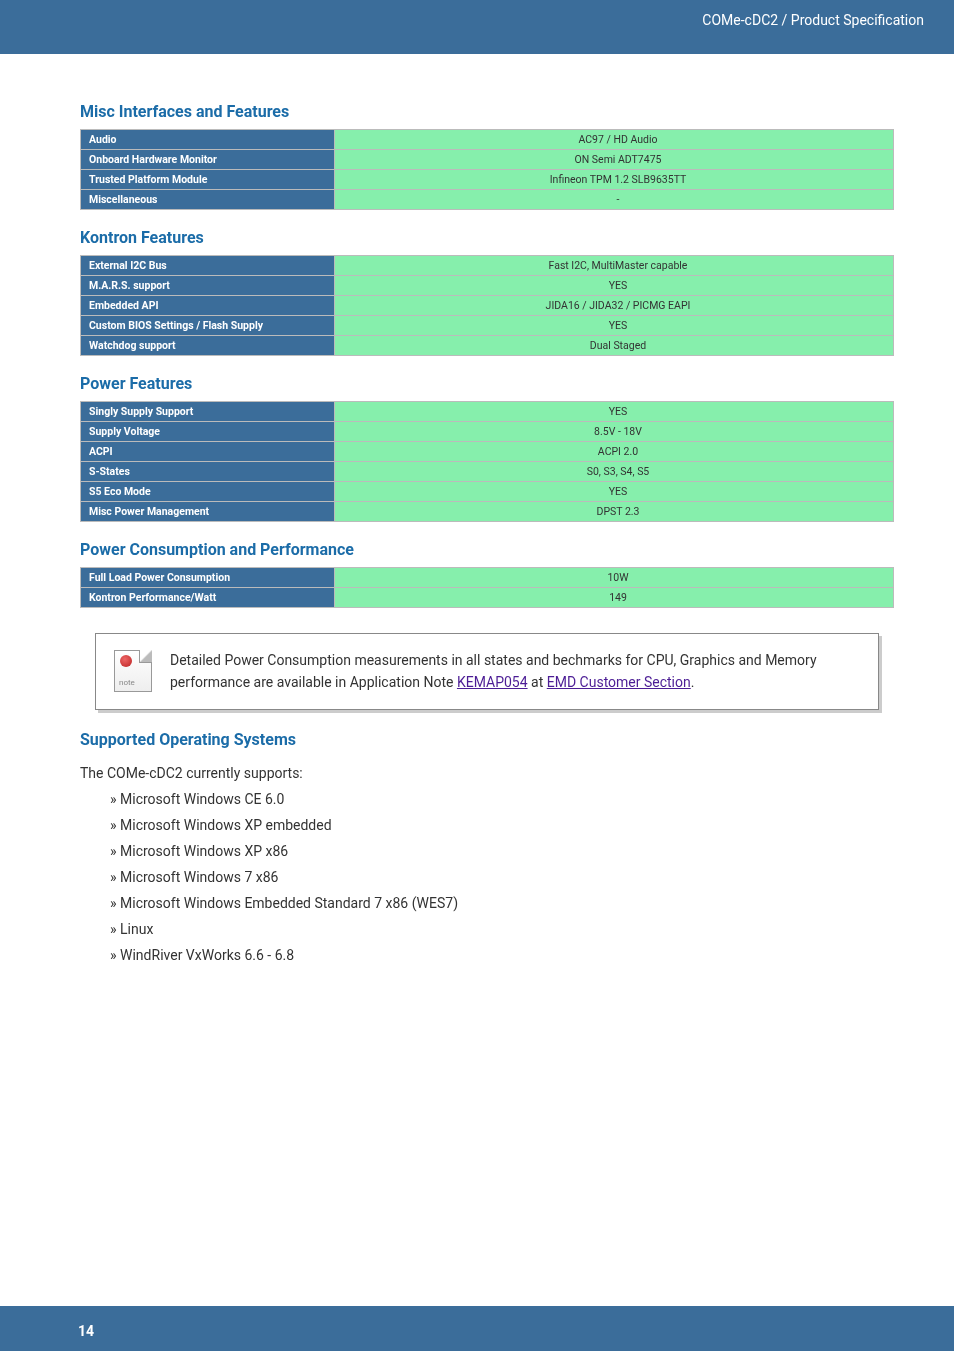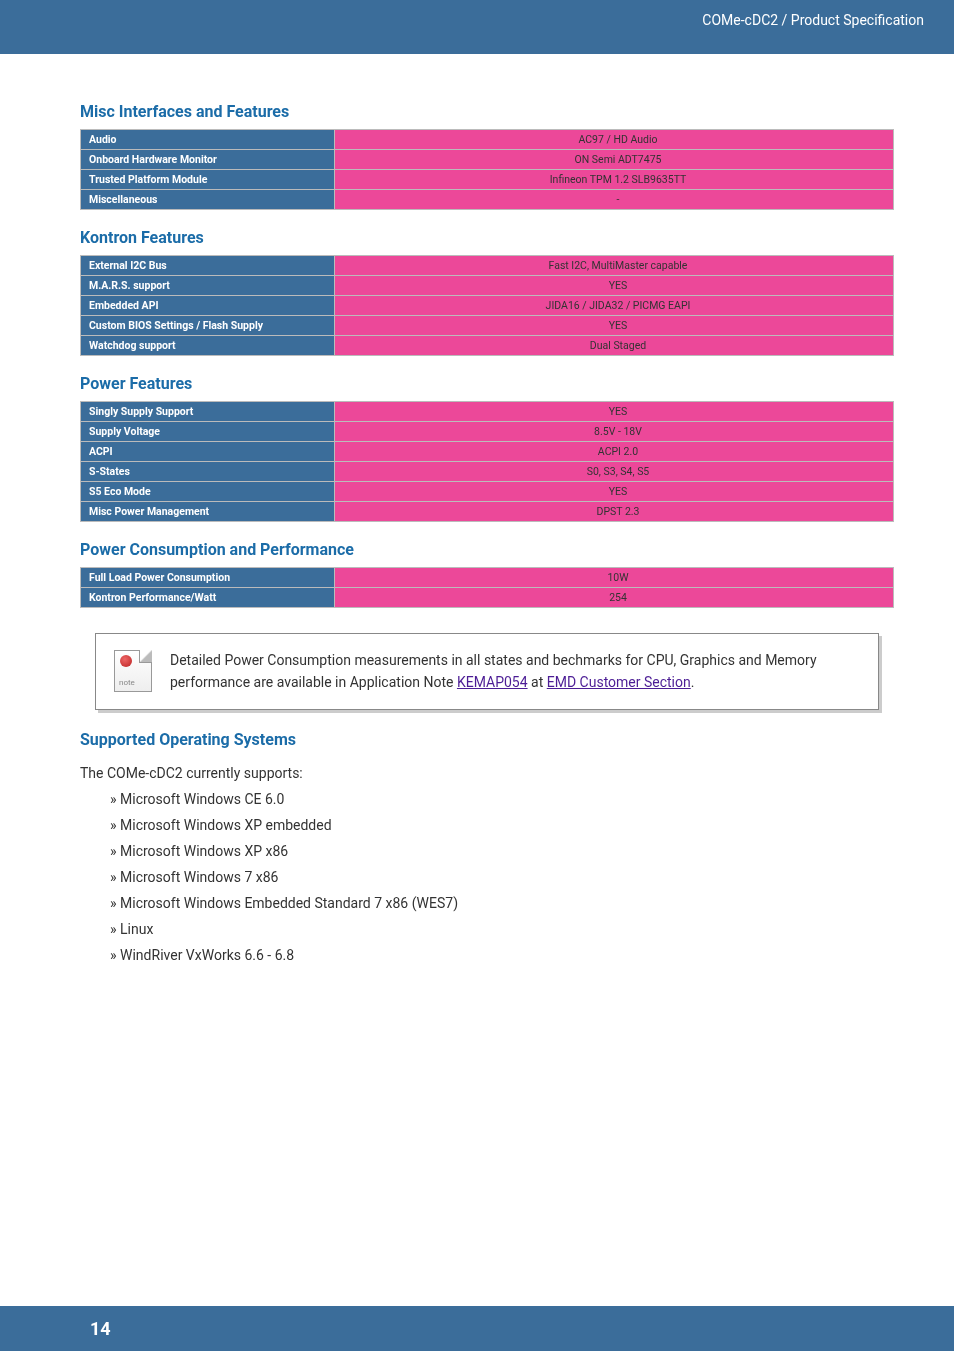--- a/index.html
+++ b/index.html
@@ -47,21 +47,21 @@
     text-align: center;
   }
   table.spec th {
     background: #3b6d9a;
     color: #fff;
     font-weight: 700;
     text-align: left;
     width: 254px;
   }
   table.spec td {
-    background: #ec4899;
+    background: #86efac;
     color: #333;
     padding-left: 16px;
   }
   .note-box {
     margin: 25px 15px 20px 15px;
     border: 1px solid #888;
     box-shadow: 3px 3px 0 #ccc;
     padding: 16px 20px 16px 18px;
     display: flex;
     align-items: flex-start;
@@ -123,22 +123,21 @@
     position: absolute;
     left: 0; right: 0; bottom: 0;
     height: 45px;
     background: #3b6d9a;
   }
   .page-num {
     position: absolute;
     left: 78px; bottom: 12px;
     color: #fff;
     font-weight: 700;
-    font-size: 18px;
-    margin-left: 12px;
+    font-size: 14px;
   }
 </style>
 </head>
 <body>
 
 <div class="header-band">
   <span class="header-title">COMe-cDC2 / Product Specification</span>
 </div>
 
 <div class="content">
@@ -223,21 +222,21 @@
 
   <h2 class="section">Power Consumption and Performance</h2>
   <table class="spec">
     <tbody>
         <tr>
           <th>Full Load Power Consumption</th>
           <td>10W</td>
         </tr>
     <tr>
           <th>Kontron Performance/Watt</th>
-          <td>254</td>
+          <td>149</td>
         </tr>
   </tbody>
     </table>
 
   <div class="note-box">
     <div class="note-icon">
       <div class="pin"></div>
       <span class="label">note</span>
     </div>
     <div class="note-text">

